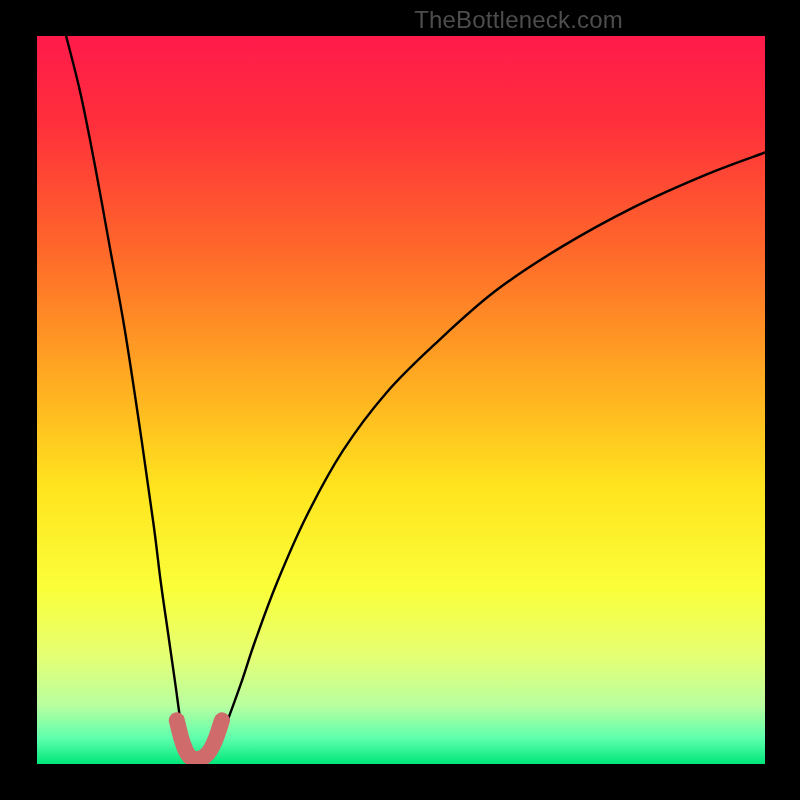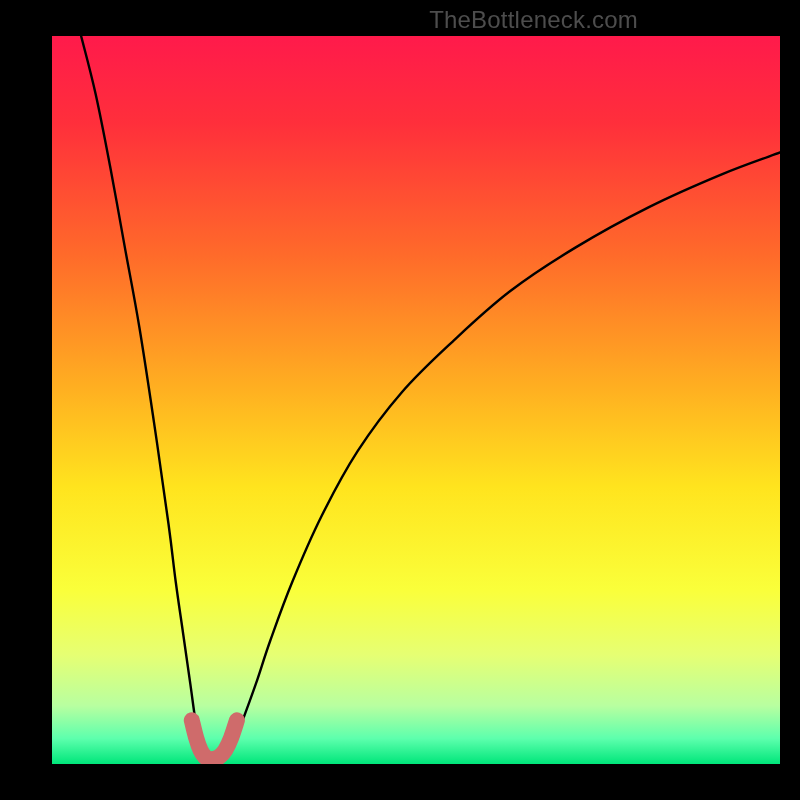--- a/index.html
+++ b/index.html
@@ -6,21 +6,21 @@
     margin: 0;
     padding: 0;
     width: 800px;
     height: 800px;
     background: #000;
     overflow: hidden;
     font-family: Arial, Helvetica, sans-serif;
   }
   .frame {
     position: absolute;
-    left: 16px; top: 0;
+    left: 1px; top: 0;
     width: 632px; height: 800px;
     background: #000;
   }
   .plot {
     position: absolute;
     left: 36px;
     top: 36px;
     width: 728px;
     height: 728px;
     overflow: hidden;

